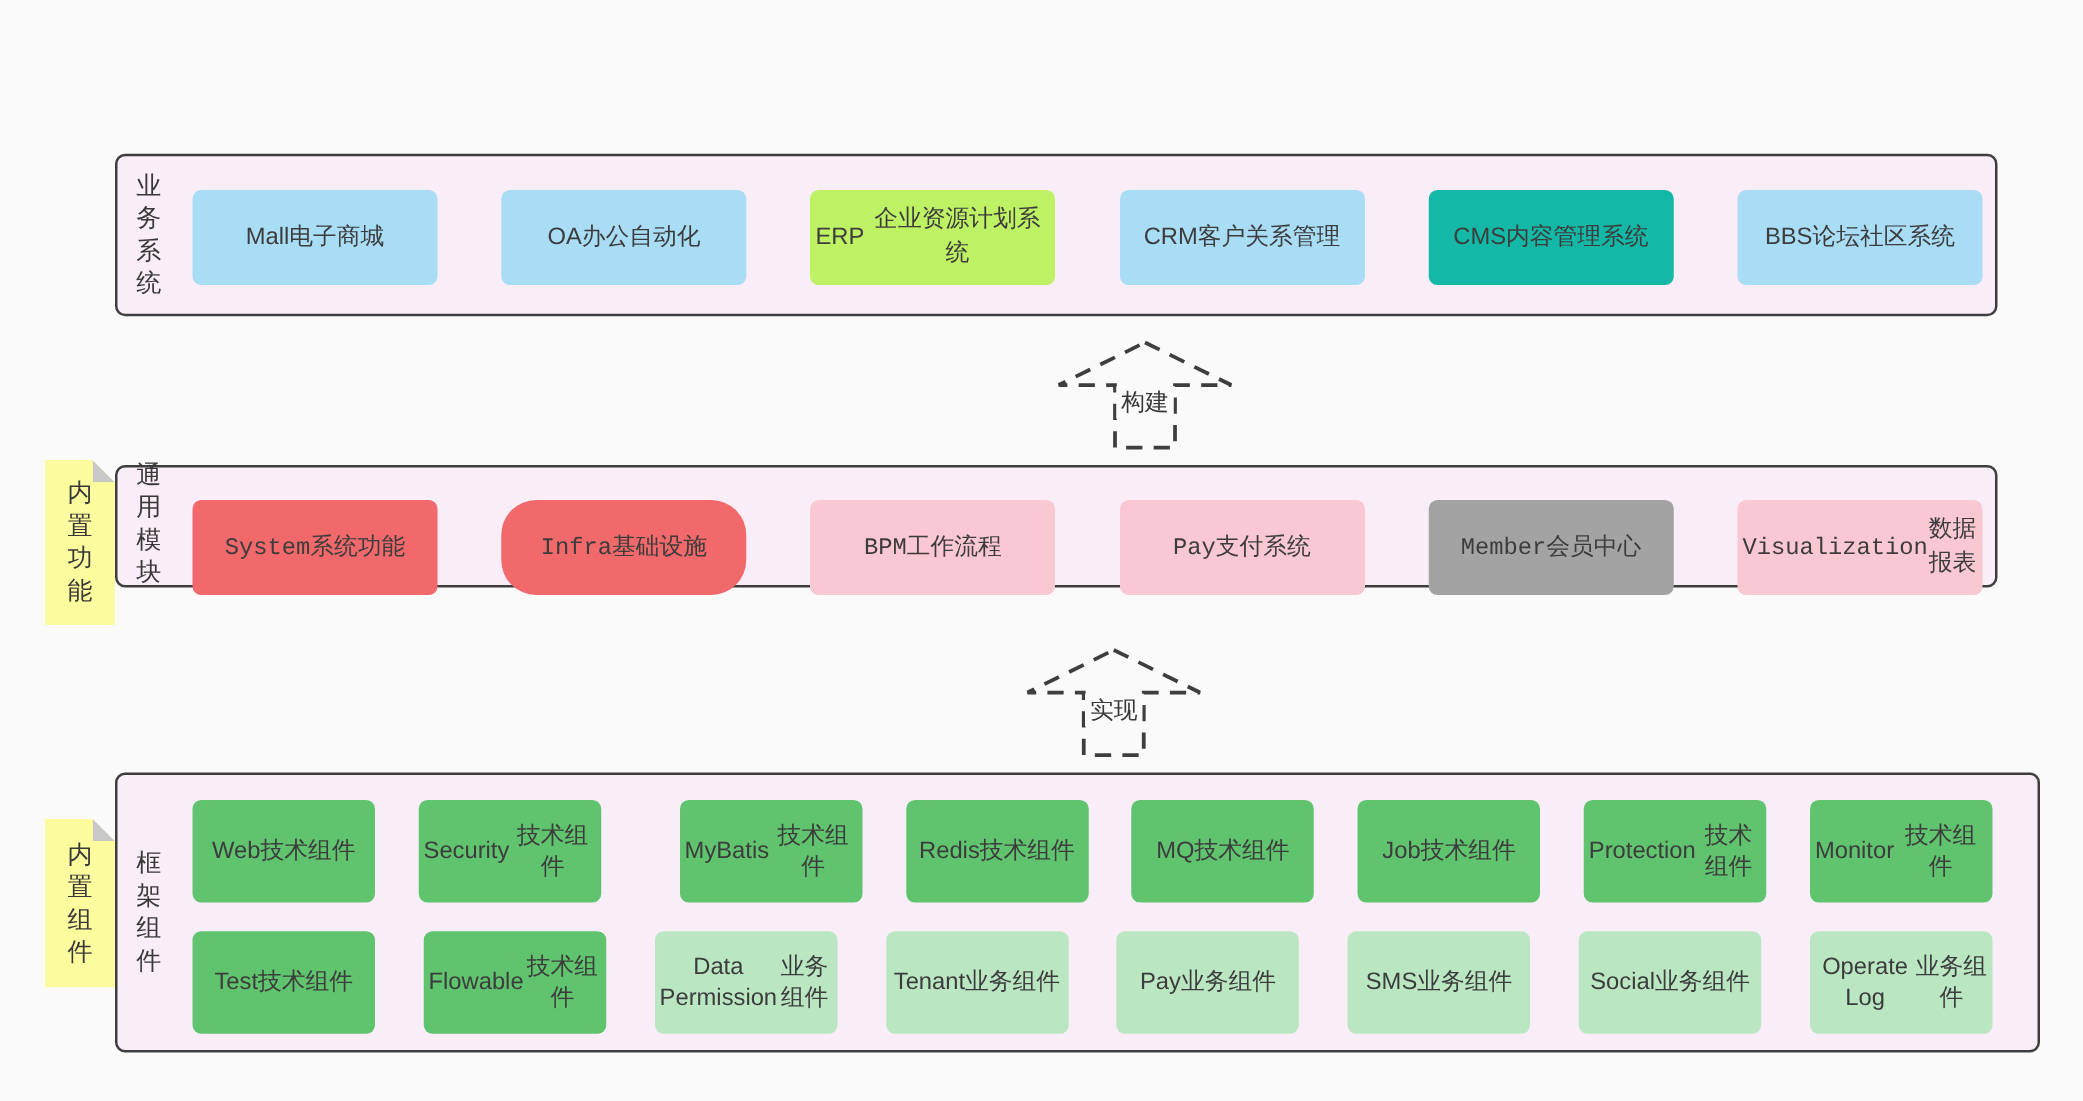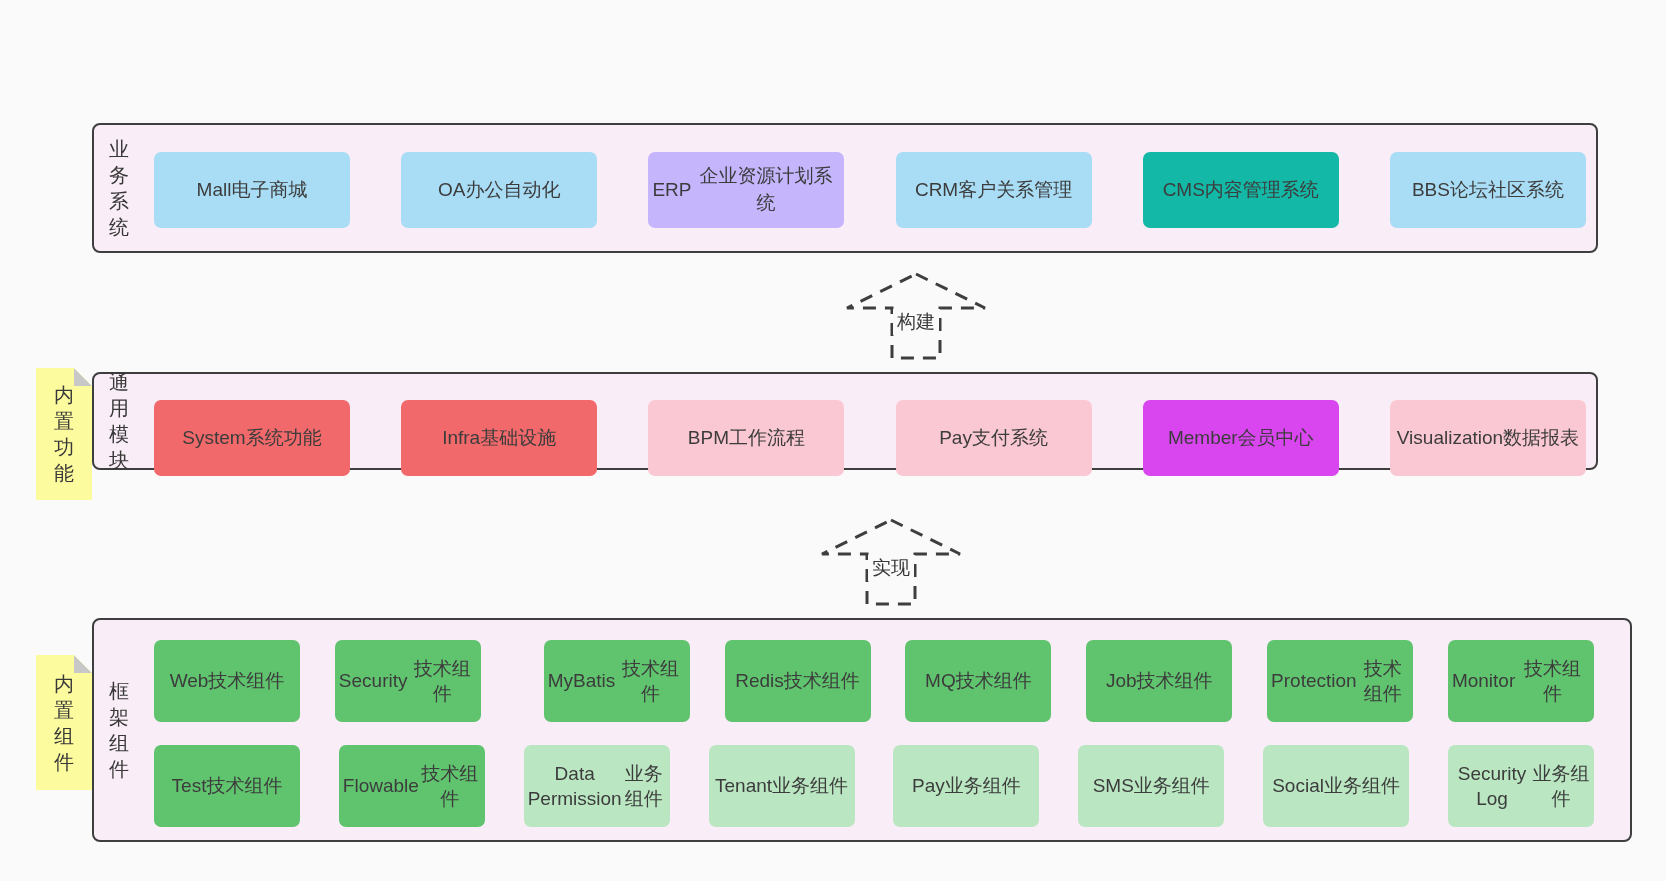--- a/index.html
+++ b/index.html
@@ -18,21 +18,21 @@
   
   .layer {
     position:absolute;
     left:92px;
     background:#f9edf7;
     border:2px solid #3e3e3e;
     border-radius:8px;
     box-sizing:border-box;
   }
   #layer-business   { top:123px; height:130px; width:1506px; }
-  #layer-modules    { top:372px; height:98px; width:1506px; }
+  #layer-modules    { top:372px; height:98px; width:1506px;font-family:Liberation Mono, monospace; }
   #layer-components { top:618px; height:224px; width:1540px; }
 
   .layer-label {
     position:absolute; left:13px; top:0; bottom:0;
     display:flex; align-items:center;
   }
   .vtext {
     width:24px;
     font-size:20px;
     line-height:1.3;
@@ -114,21 +114,21 @@
     </div>
     <div class="box-row row6" id="row-business">
         <div class="box" style="background: rgb(169, 221, 246);">
     <span class="box-title">Mall</span>
     <span class="box-subtitle">电子商城</span>
   </div>
         <div class="box" style="background: rgb(169, 221, 246);">
     <span class="box-title">OA</span>
     <span class="box-subtitle">办公自动化</span>
   </div>
-        <div class="box" style="background: #c4b5fd;">
+        <div class="box" style="background: #bef264;">
     <span class="box-title">ERP</span>
     <span class="box-subtitle">企业资源计划系统</span>
   </div>
         <div class="box" style="background: rgb(169, 221, 246);">
     <span class="box-title">CRM</span>
     <span class="box-subtitle">客户关系管理</span>
   </div>
         <div class="box" style="background: #14b8a6;">
     <span class="box-title">CMS</span>
     <span class="box-subtitle">内容管理系统</span>
@@ -154,33 +154,33 @@
 
   <section class="layer" id="layer-modules">
     <div class="layer-label">
       <div class="vtext">通用模块</div>
     </div>
     <div class="box-row row6" id="row-modules">
         <div class="box" style="background: rgb(241, 105, 107);">
     <span class="box-title">System</span>
     <span class="box-subtitle">系统功能</span>
   </div>
-        <div class="box" style="background: rgb(241, 105, 107);">
+        <div class="box" style="background: rgb(241, 105, 107); border-radius: 28px;">
     <span class="box-title">Infra</span>
     <span class="box-subtitle">基础设施</span>
   </div>
         <div class="box" style="background: rgb(250, 200, 211);">
     <span class="box-title">BPM</span>
     <span class="box-subtitle">工作流程</span>
   </div>
         <div class="box" style="background: rgb(250, 200, 211);">
     <span class="box-title">Pay</span>
     <span class="box-subtitle">支付系统</span>
   </div>
-        <div class="box" style="background: #d946ef;">
+        <div class="box" style="background: #a3a3a3;">
     <span class="box-title">Member</span>
     <span class="box-subtitle">会员中心</span>
   </div>
         <div class="box" style="background: rgb(250, 200, 211);">
     <span class="box-title">Visualization</span>
     <span class="box-subtitle">数据报表</span>
   </div>
       </div>
   </section>
 
@@ -257,19 +257,19 @@
   </div>
         <div class="box" style="background: rgb(186, 231, 194);">
     <span class="box-title">SMS</span>
     <span class="box-subtitle">业务组件</span>
   </div>
         <div class="box" style="background: rgb(186, 231, 194);">
     <span class="box-title">Social</span>
     <span class="box-subtitle">业务组件</span>
   </div>
         <div class="box" style="background: rgb(186, 231, 194);">
-    <span class="box-title">Security Log</span>
+    <span class="box-title">Operate Log</span>
     <span class="box-subtitle">业务组件</span>
   </div>
       </div>
   </section>
 
 </div>
 
 </body></html>

